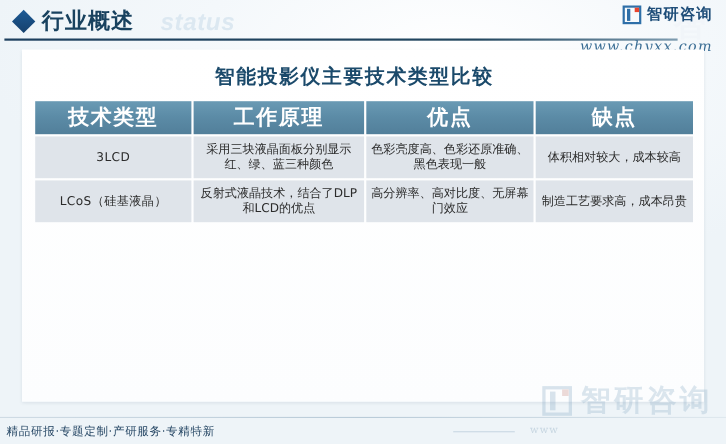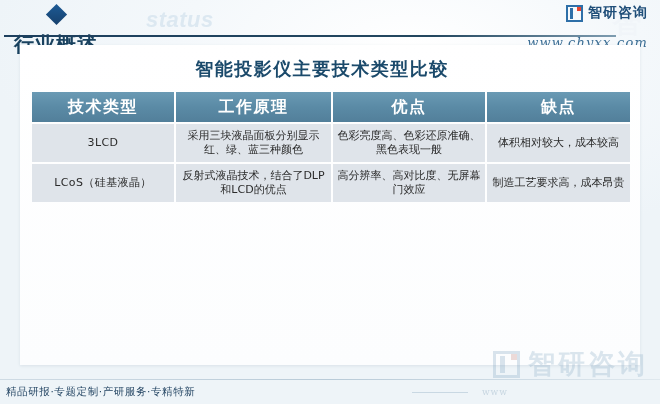--- a/index.html
+++ b/index.html
@@ -26,21 +26,21 @@
     left: 0; top: 0; width: 660px; height: 39px;
   }
   .topbar-rule {
     position: absolute;
     left: 4px; top: 35px; width: 612px; height: 2px;
     background: linear-gradient(to right, #1d3f5e 0%, #23475f 70%, #7e9cb0 100%);
   }
   .crumb-wrap {
     position: absolute;
     left: 14px; top: 5px;
-    display: flex; align-items: center; gap: 9px; flex-direction: column;
+    display: flex; align-items: center; gap: 9px;
   }
   .diamond {
     width: 15px; height: 15px;
     background: linear-gradient(135deg, #1d5b96 0%, #16406c 100%);
     transform: rotate(45deg);
     margin-top: 2px;
   }
   .crumb-title {
     font-family: "DejaVu Serif", "Liberation Serif", serif;
     font-size: 20px;
@@ -123,21 +123,21 @@
   table.cmp {
     width: 600px;
     margin: 0 10px;
     border-collapse: separate;
     border-spacing: 2px 2px;
     table-layout: fixed;
   }
   table.cmp th {
     background: linear-gradient(180deg, #6a9ab4 0%, #5b8ba6 48%, #527f9a 100%);
     color: #ffffff;
-    font-size: 16px;
+    font-size: 19px;
     font-weight: 700;
     letter-spacing: 1.5px;
     height: 30px;
     text-align: center;
     vertical-align: middle;
     font-family: "DejaVu Sans", "Liberation Sans", sans-serif;
   }
   table.cmp td {
     background: #dfe4ea;
     color: #2b2b2b;

